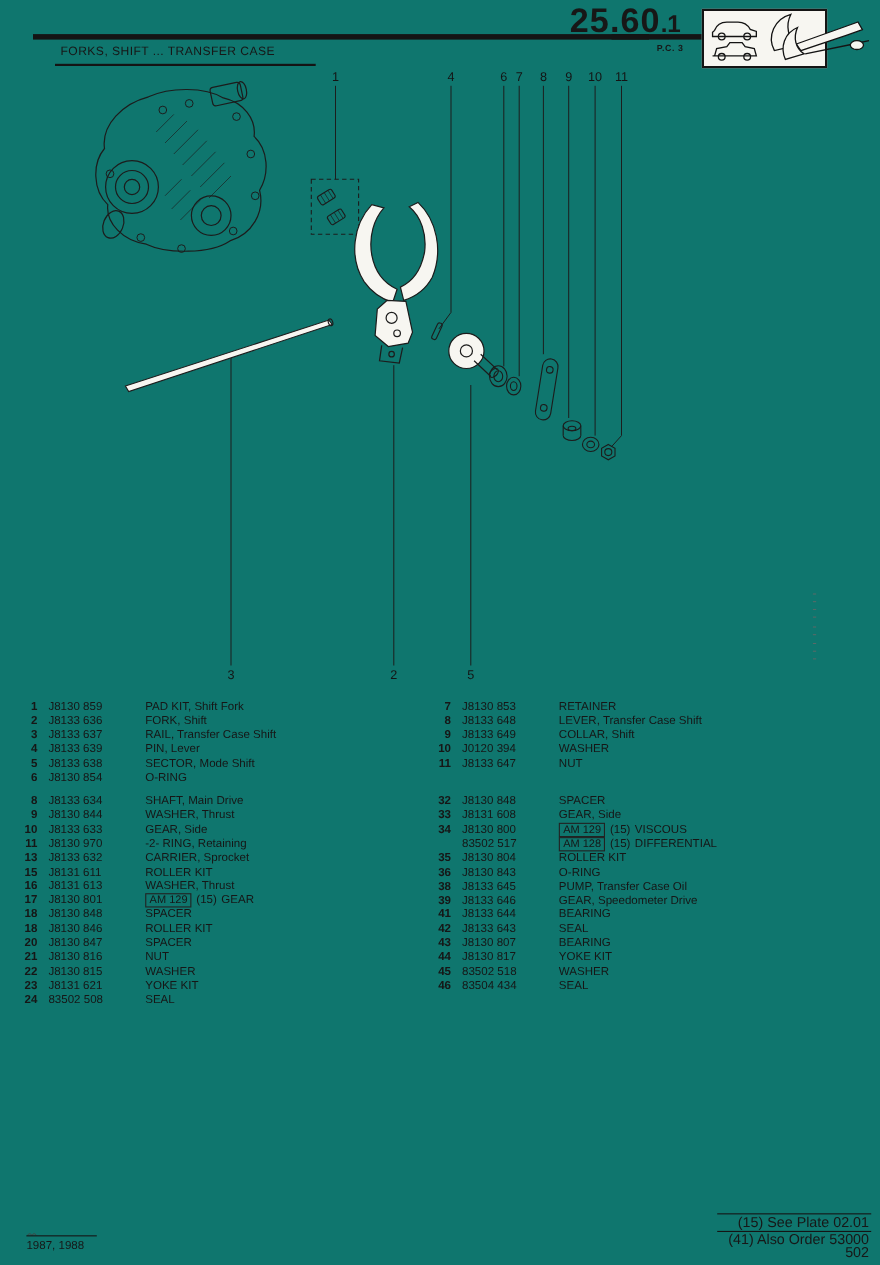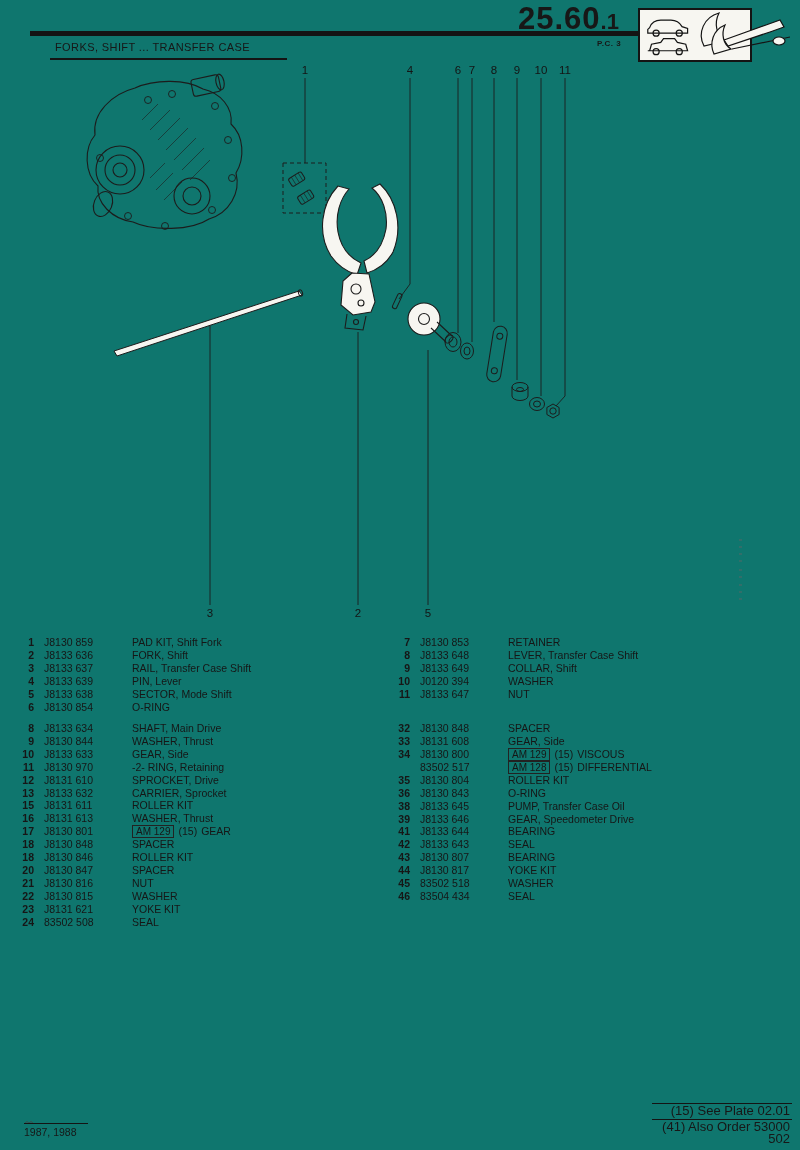--- a/index.html
+++ b/index.html
@@ -332,27 +332,20 @@
         </span>
       </div>
       <div class="prow">
         <span class="c-item">11</span>
         <span class="c-part">J8130 970</span>
         <span class="c-desc">
           <span>-2- RING, Retaining</span>
         </span>
       </div>
       <div class="prow">
-        <span class="c-item">12</span>
-        <span class="c-part">J8131 610</span>
-        <span class="c-desc">
-          <span>SPROCKET, Drive</span>
-        </span>
-      </div>
-      <div class="prow">
         <span class="c-item">13</span>
         <span class="c-part">J8133 632</span>
         <span class="c-desc">
           <span>CARRIER, Sprocket</span>
         </span>
       </div>
       <div class="prow">
         <span class="c-item">15</span>
         <span class="c-part">J8131 611</span>
         <span class="c-desc">

